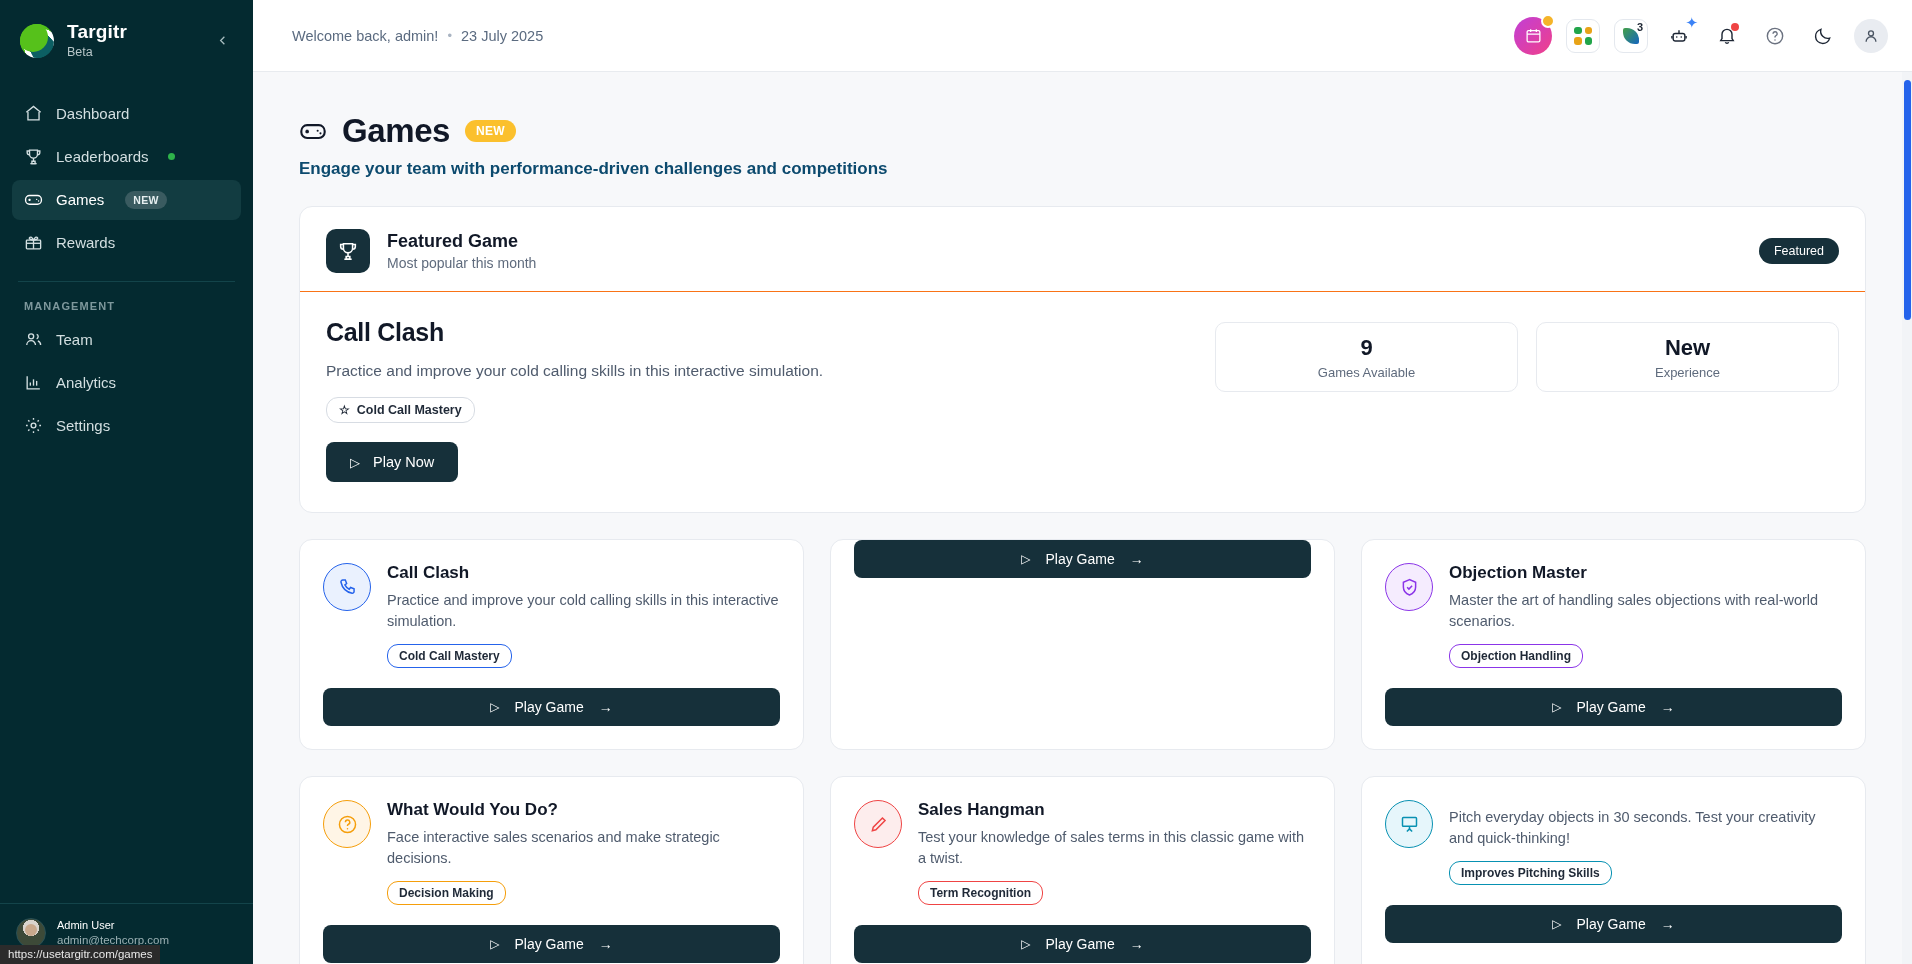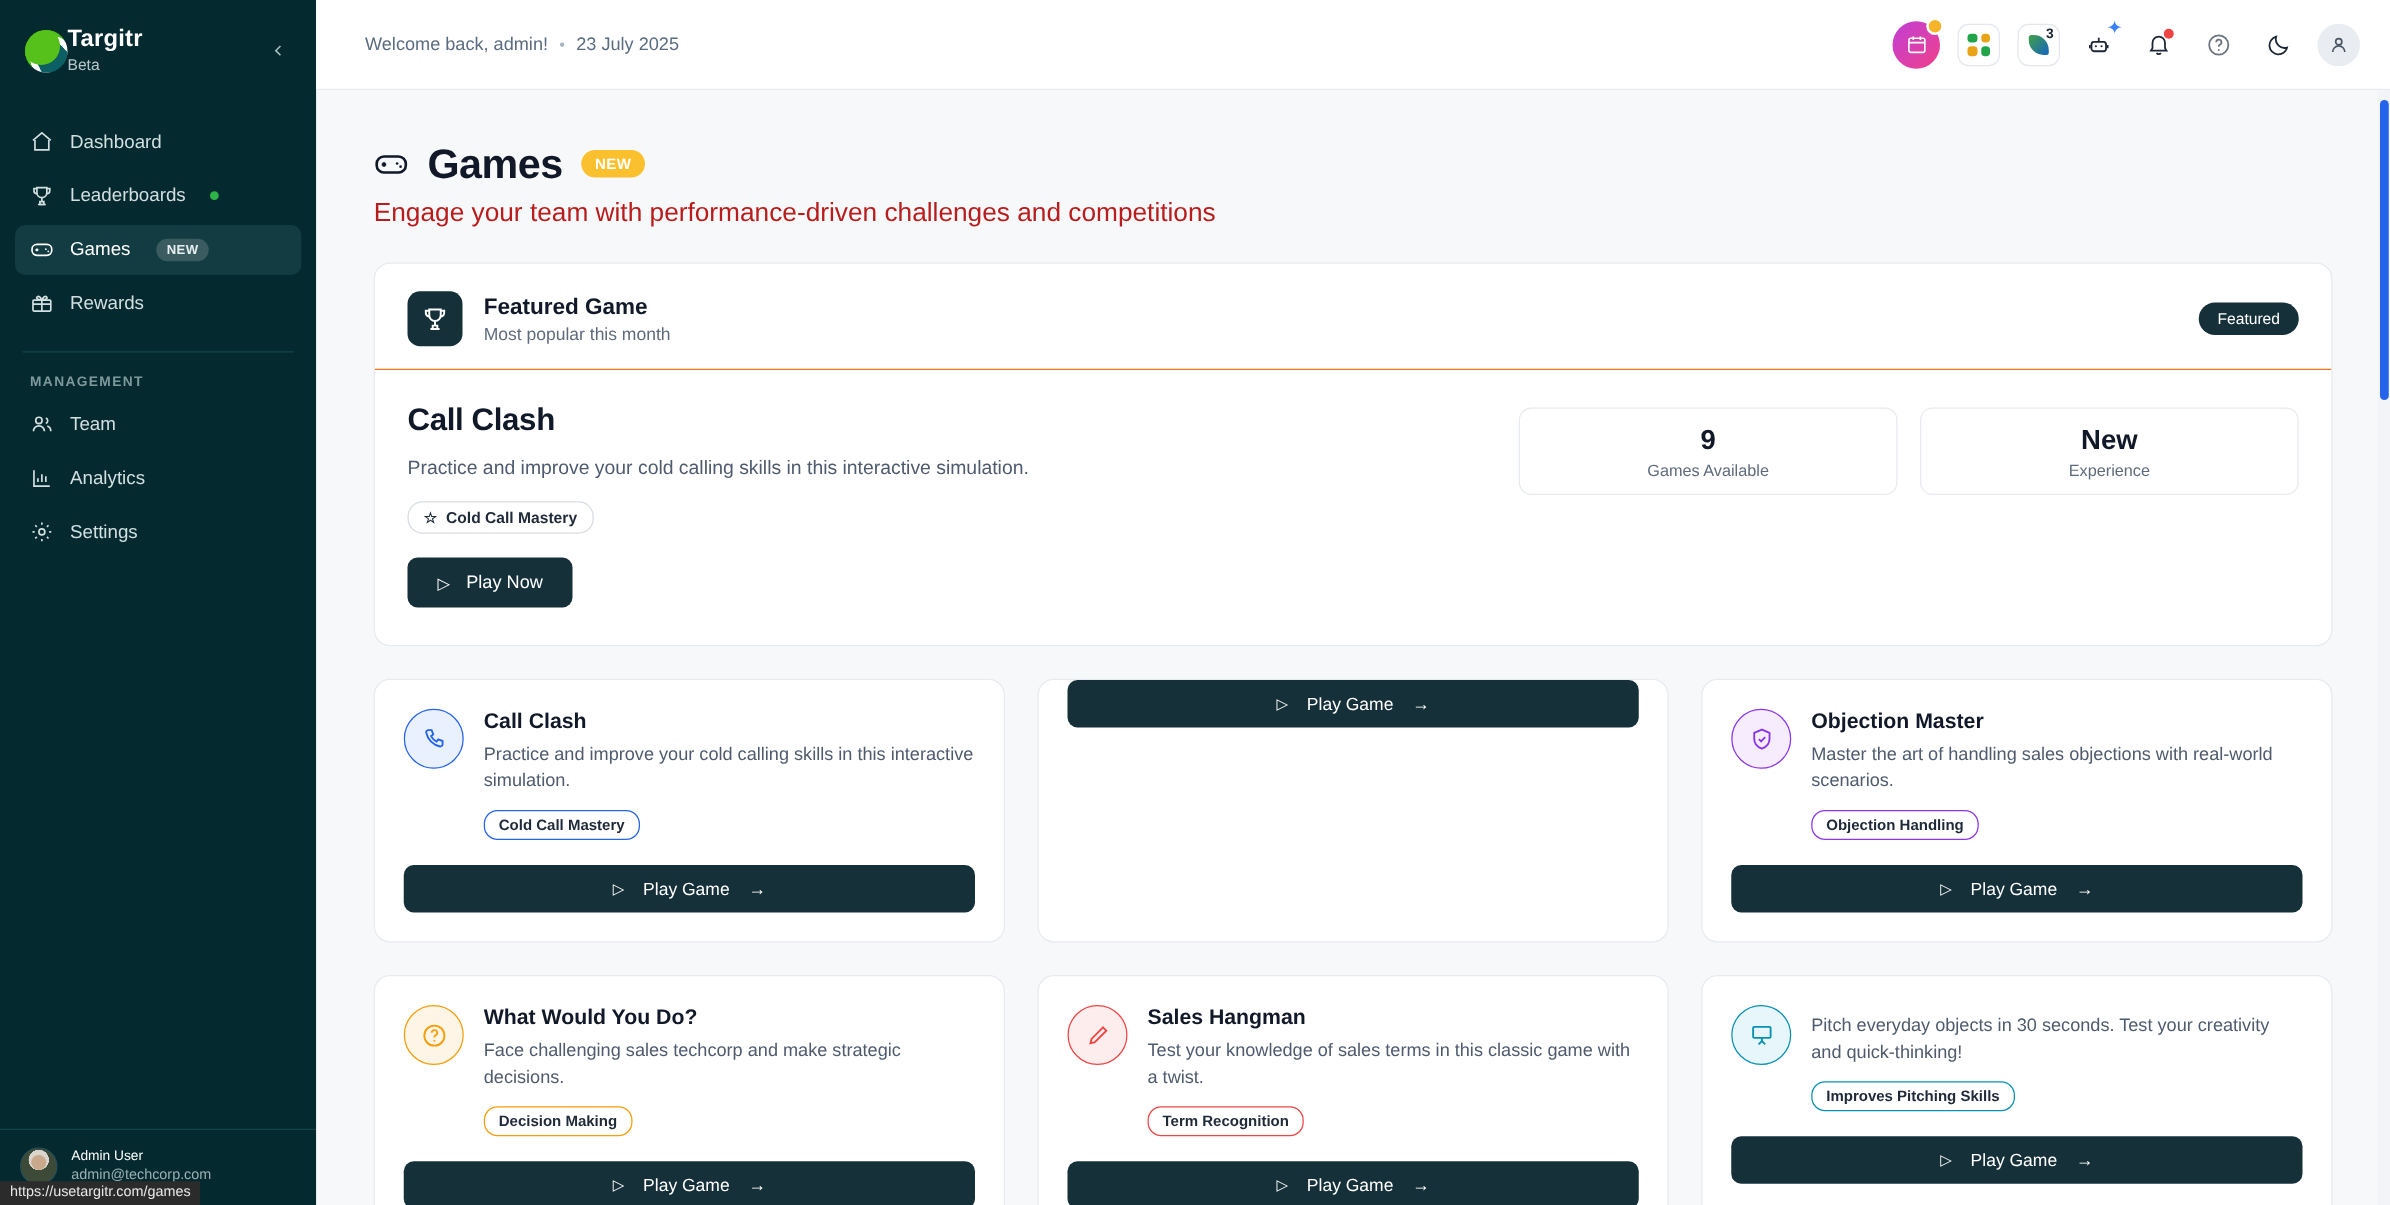--- a/index.html
+++ b/index.html
@@ -11,21 +11,21 @@
   }
   .app { display: flex; width: 1912px; height: 964px; position: relative; }
 
   
   .sidebar {
     width: 253px; height: 964px; flex: 0 0 253px;
     background: #042a30;
     display: flex; flex-direction: column;
     position: relative;
   }
-  .brand { display: flex; align-items: center; padding: 22px 20px 20px 20px; gap: 0; }
+  .brand { display: flex; align-items: center; padding: 22px 20px 20px 20px; gap: 13px; }
   .logo-mark {
     width: 34px; height: 34px; border-radius: 50%;
     background: radial-gradient(circle at 62% 64%, #0b6b60 0 40%, #ffffff 41% 56%, #4fc21a 57% 100%);
     position: relative; overflow: hidden; flex: 0 0 34px;
   }
   .logo-mark:after{
     content:""; position:absolute; left:-2px; top:-2px; width:30px; height:30px;
     border-radius:50%; background:#56c11b;
   }
   .logo-mark:before{
@@ -150,21 +150,21 @@
 
   .page-head { display: flex; flex-direction: column; gap: 9px; margin-bottom: 27px; }
   .page-title-row { display: flex; align-items: center; gap: 15px; }
   .page-title-row .gamepad { width: 28px; height: 28px; color: #111827; }
   .page-title-row .gamepad svg { width: 28px; height: 28px; fill: none; stroke: currentColor; stroke-width: 1.8; }
   .page-title { font-size: 33px; font-weight: bold; color: #111827; letter-spacing: -.4px; }
   .badge-new-yellow {
     background: #fbc02d; color: #ffffff; font-size: 12px; font-weight: bold;
     padding: 4px 11px; border-radius: 11px; letter-spacing: .3px;
   }
-  .page-sub { font-size: 21px; color: #b91c1c; }
+  .page-sub { font-size: 17px; color: #0c4a6e; font-weight: bold; }
 
   
   .featured-card {
     background: #ffffff; border: 1px solid #e7eaef; border-radius: 13px;
     margin-bottom: 26px;
   }
   .featured-head {
     display: flex; align-items: center; padding: 22px 26px 18px 26px;
     border-bottom: 1px solid #f97316;
   }
@@ -563,21 +563,21 @@
           <div class="game-card-body">
             <div class="game-icon" style="color:#f59e0b;background:#fff5e6;border-color:#f59e0b">
               <svg viewBox="0 0 24 24">
                   <circle cx="12" cy="12" r="9.2"></circle>
                   <path d="M9.6 9.4a2.5 2.5 0 1 1 3.3 2.4c-.6.3-.9.8-.9 1.5v.4"></path>
                   <circle cx="12" cy="16.8" r=".9" fill="currentColor" stroke="none"></circle>
                 </svg>
             </div>
             <div class="game-texts">
               <span class="game-name">What Would You Do?</span>
-              <span class="game-desc">Face challenging sales techcorp and make strategic decisions.</span>
+              <span class="game-desc">Face interactive sales scenarios and make strategic decisions.</span>
               <span class="game-tag" style="color:#1f2937;border-color:#f59e0b">Decision Making</span>
             </div>
           </div>
           <div class="game-card-foot">
             <button class="play-game-btn">
               <span class="tri">▷</span>
               <span>Play Game</span>
               <span class="arrow">→</span>
             </button>
           </div>

